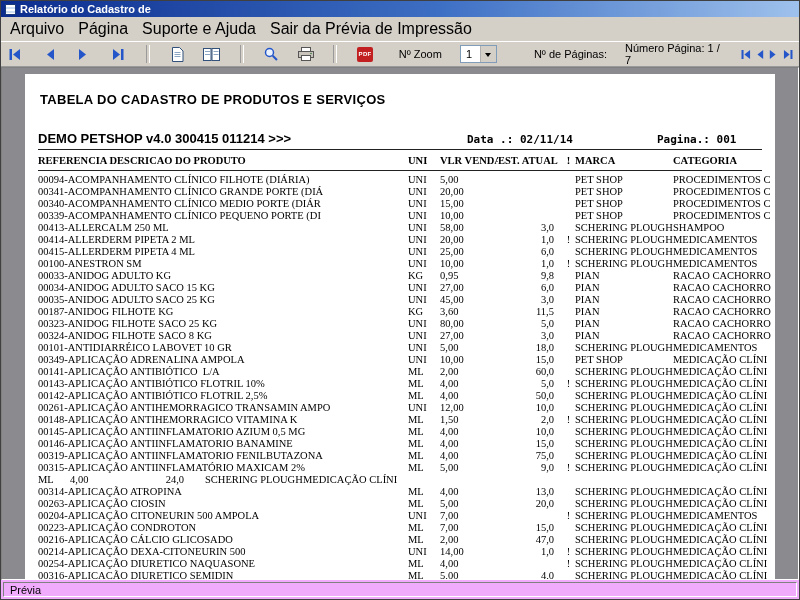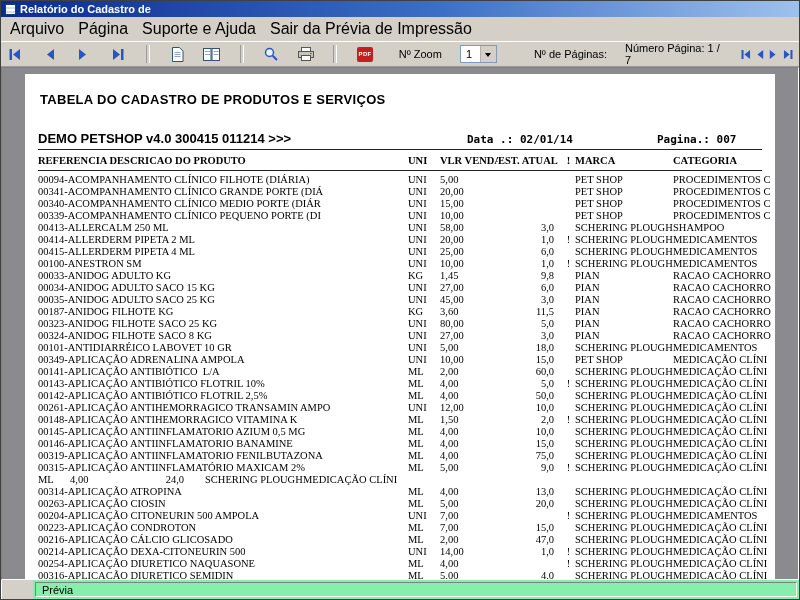--- a/index.html
+++ b/index.html
@@ -39,21 +39,21 @@
   .cell{white-space:pre;overflow:hidden;flex:0 0 auto;box-sizing:border-box;}
   .c-desc{width:370px;}
   .c-uni{width:32px;}
   .c-vlr{width:58px;text-align:left;padding-right:12px;}
   .c-est{width:64px;text-align:right;padding-right:8px;}
   .c-flag{width:13px;text-align:center;}
   .c-marca{width:98px;}
   .c-cat{width:89px;overflow:visible;}
   .thead .c-vlr,.thead .c-est{text-align:left;padding-right:0;}
   
-  .statusbar{flex:0 0 17px;height:17px;display:flex;align-items:center;padding:1px 2px;background:#86efac;margin-left:32px;}
+  .statusbar{flex:0 0 17px;height:17px;display:flex;align-items:center;padding:1px 2px;background:#f0abfc;}
   .spanel{flex:1;height:13px;border:1px solid;border-color:#808080 #fff #fff #808080;display:flex;align-items:center;padding:0 6px;font-size:11px;}
 </style>
 </head>
 <body>
 
 <div class="window">
 
   <div class="titlebar">
     <span class="app-ico"></span>
     <span>Relatório do Cadastro de</span>
@@ -167,22 +167,22 @@
           </svg>
       </button>
     </span>
   </div>
 
   <div class="preview">
     <div class="page">
       <div class="rtitle">TABELA DO CADASTRO DE PRODUTOS E SERVIÇOS</div>
       <div class="subrow">
         <span class="demo">DEMO PETSHOP v4.0 300415 011214 &gt;&gt;&gt;</span>
-        <span class="rdate">Data .: 02/01/14</span>
-        <span class="rpage">Pagina.: 007</span>
+        <span class="rdate">Data .: 02/11/14</span>
+        <span class="rpage">Pagina.: 001</span>
       </div>
       <hr class="rule">
       <div class="thead">
         <span class="cell c-desc">REFERENCIA DESCRICAO DO PRODUTO</span>
         <span class="cell c-uni">UNI</span>
         <span class="cell c-vlr">VLR VENDA</span>
         <span class="cell c-est">EST. ATUAL</span>
         <span class="cell c-flag">!</span>
         <span class="cell c-marca">MARCA</span>
         <span class="cell c-cat">CATEGORIA</span>
@@ -257,21 +257,21 @@
             <span class="cell c-uni">UNI</span>
             <span class="cell c-vlr">10,00</span>
             <span class="cell c-est">1,0</span>
             <span class="cell c-flag">!</span>
             <span class="cell c-marca">SCHERING PLOUGH</span>
             <span class="cell c-cat">MEDICAMENTOS</span>
           </div>
           <div class="trow">
             <span class="cell c-desc">00033-ANIDOG ADULTO KG</span>
             <span class="cell c-uni">KG</span>
-            <span class="cell c-vlr">1,45</span>
+            <span class="cell c-vlr">0,95</span>
             <span class="cell c-est">9,8</span>
             <span class="cell c-flag"></span>
             <span class="cell c-marca">PIAN</span>
             <span class="cell c-cat">RACAO CACHORRO</span>
           </div>
           <div class="trow">
             <span class="cell c-desc">00034-ANIDOG ADULTO SACO 15 KG</span>
             <span class="cell c-uni">UNI</span>
             <span class="cell c-vlr">27,00</span>
             <span class="cell c-est">6,0</span>

